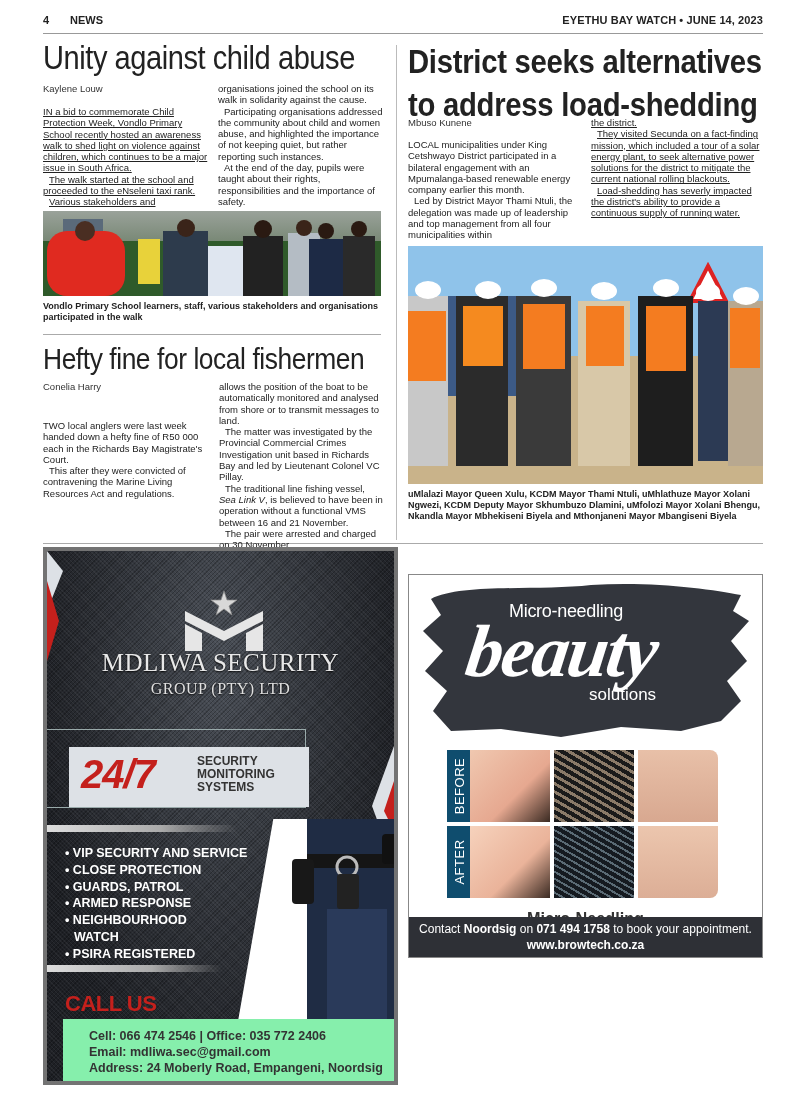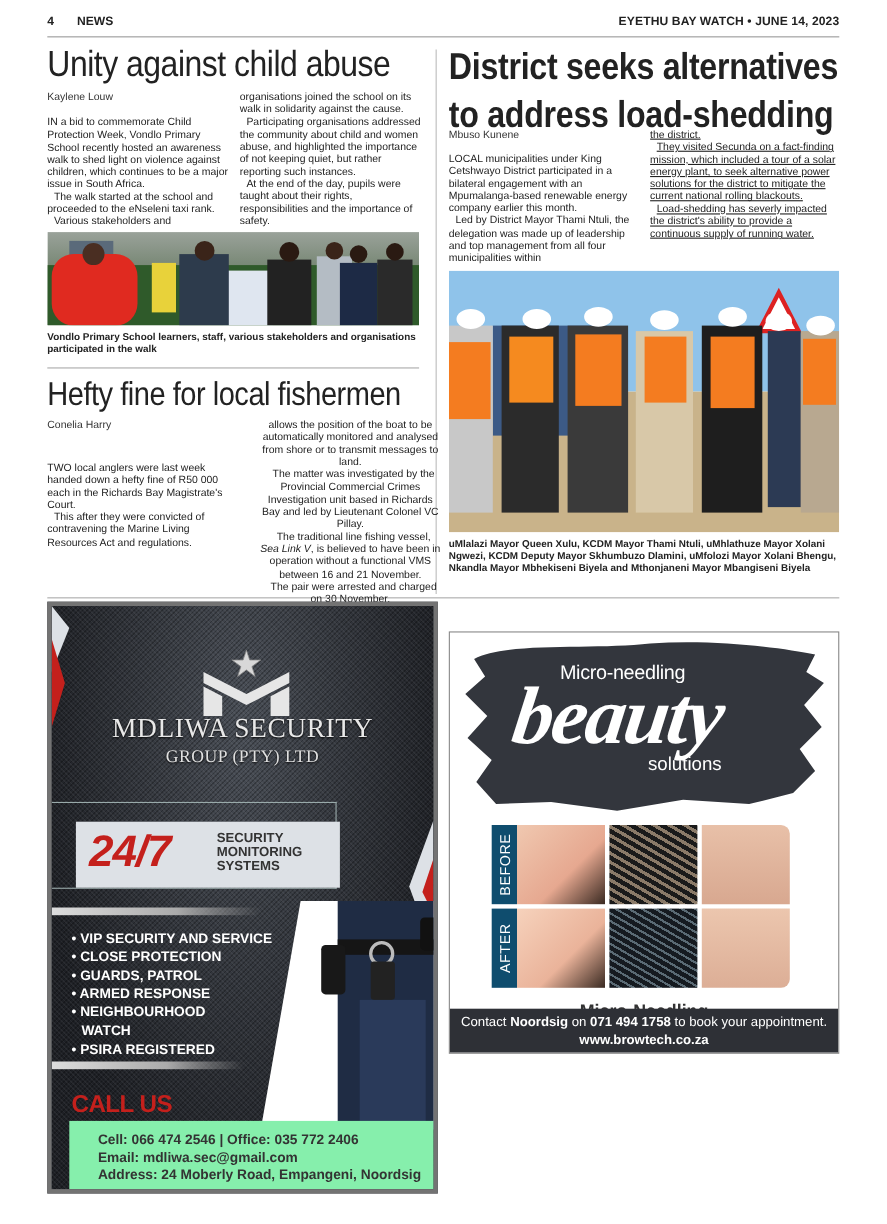--- a/index.html
+++ b/index.html
@@ -80,21 +80,21 @@
 <div class="abs section">NEWS</div>
 <div class="abs masthead">EYETHU BAY WATCH • JUNE 14, 2023</div>
 <div class="abs hr-top"></div>
 <div class="abs vrule"></div>
 <div class="abs hr-left"></div>
 <div class="abs hr-mid"></div>
 
 <div>
   <div class="abs headline-light h1">Unity against child abuse</div>
   <div class="abs byline" style="left:43px;top:83px;">Kaylene Louw</div>
-  <div class="abs col" style="left:43px;top:106px;width:165px;">
+  <div class="abs col" style="left:43px;top:106px;width:165px;text-decoration:underline;">
     <p>IN a bid to commemorate Child Protection Week, Vondlo Primary School recently hosted an awareness walk to shed light on violence against children, which continues to be a major issue in South Africa.</p>
     <p class="ind">The walk started at the school and proceeded to the eNseleni taxi rank.</p>
     <p class="ind">Various stakeholders and</p>
   </div>
   <div class="abs col" style="left:218px;top:83px;width:165px;">
     <p>organisations joined the school on its walk in solidarity against the cause.</p>
     <p class="ind">Participating organisations addressed the community about child and women abuse, and highlighted the importance of not keeping quiet, but rather reporting such instances.</p>
     <p class="ind">At the end of the day, pupils were taught about their rights, responsibilities and the importance of safety.</p>
   </div>
   <div class="abs photo" style="left:43px;top:211px;width:338px;height:85px;">
@@ -177,21 +177,21 @@
   <div class="abs caption" style="left:408px;top:489px;width:360px;">uMlalazi Mayor Queen Xulu, KCDM Mayor Thami Ntuli, uMhlathuze Mayor Xolani Ngwezi, KCDM Deputy Mayor Skhumbuzo Dlamini, uMfolozi Mayor Xolani Bhengu, Nkandla Mayor Mbhekiseni Biyela and Mthonjaneni Mayor Mbangiseni Biyela</div>
 </div>
 
 <div>
   <div class="abs headline-light h3">Hefty fine for local fishermen</div>
   <div class="abs byline" style="left:43px;top:381px;">Conelia Harry</div>
   <div class="abs col" style="left:43px;top:420px;width:165px;">
     <p>TWO local anglers were last week handed down a hefty fine of R50 000 each in the Richards Bay Magistrate's Court.</p>
     <p class="ind">This after they were convicted of contravening the Marine Living Resources Act and regulations.</p>
   </div>
-  <div class="abs col" style="left:236px;top:381px;width:165px;text-align:center;">
+  <div class="abs col" style="left:219px;top:381px;width:165px;">
     <p>allows the position of the boat to be automatically monitored and analysed from shore or to transmit messages to land.</p>
     <p class="ind">The matter was investigated by the Provincial Commercial Crimes Investigation unit based in Richards Bay and led by Lieutenant Colonel VC Pillay.</p>
     <p class="ind"><span>The traditional line fishing vessel, </span><i>Sea Link V</i><span>, is believed to have been</span> <span>in operation without a functional VMS between 16 and 21 November.</span></p>
     <p class="ind">The pair were arrested and charged on 30 November.</p>
   </div>
 </div>
 
 <div class="abs ad-sec">
   <div class="tex"></div>
   <div class="chev-l2"></div>

